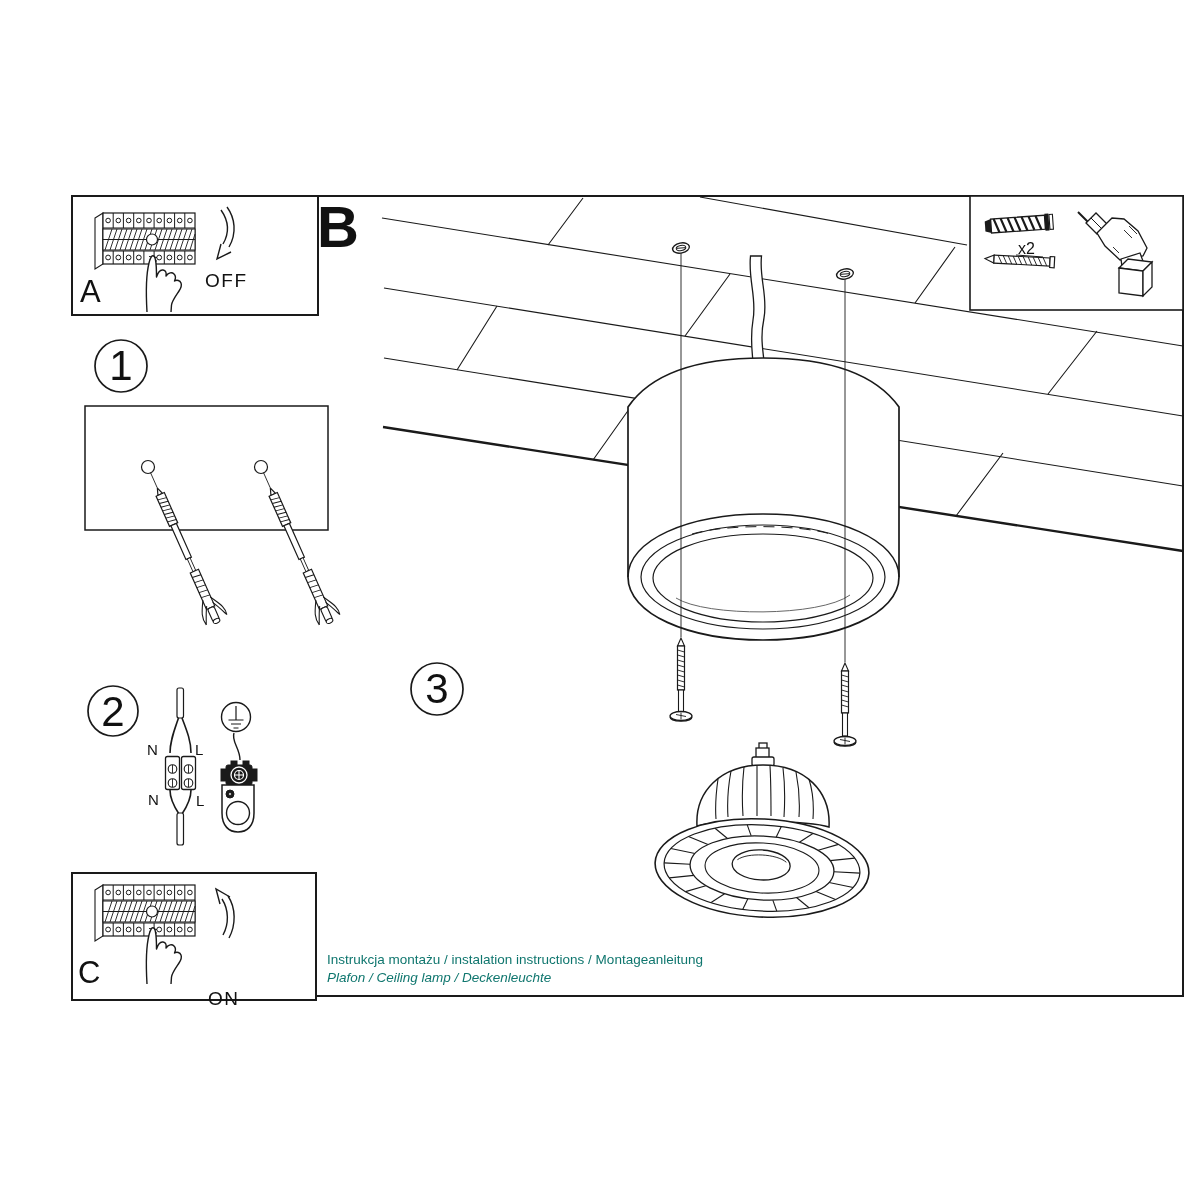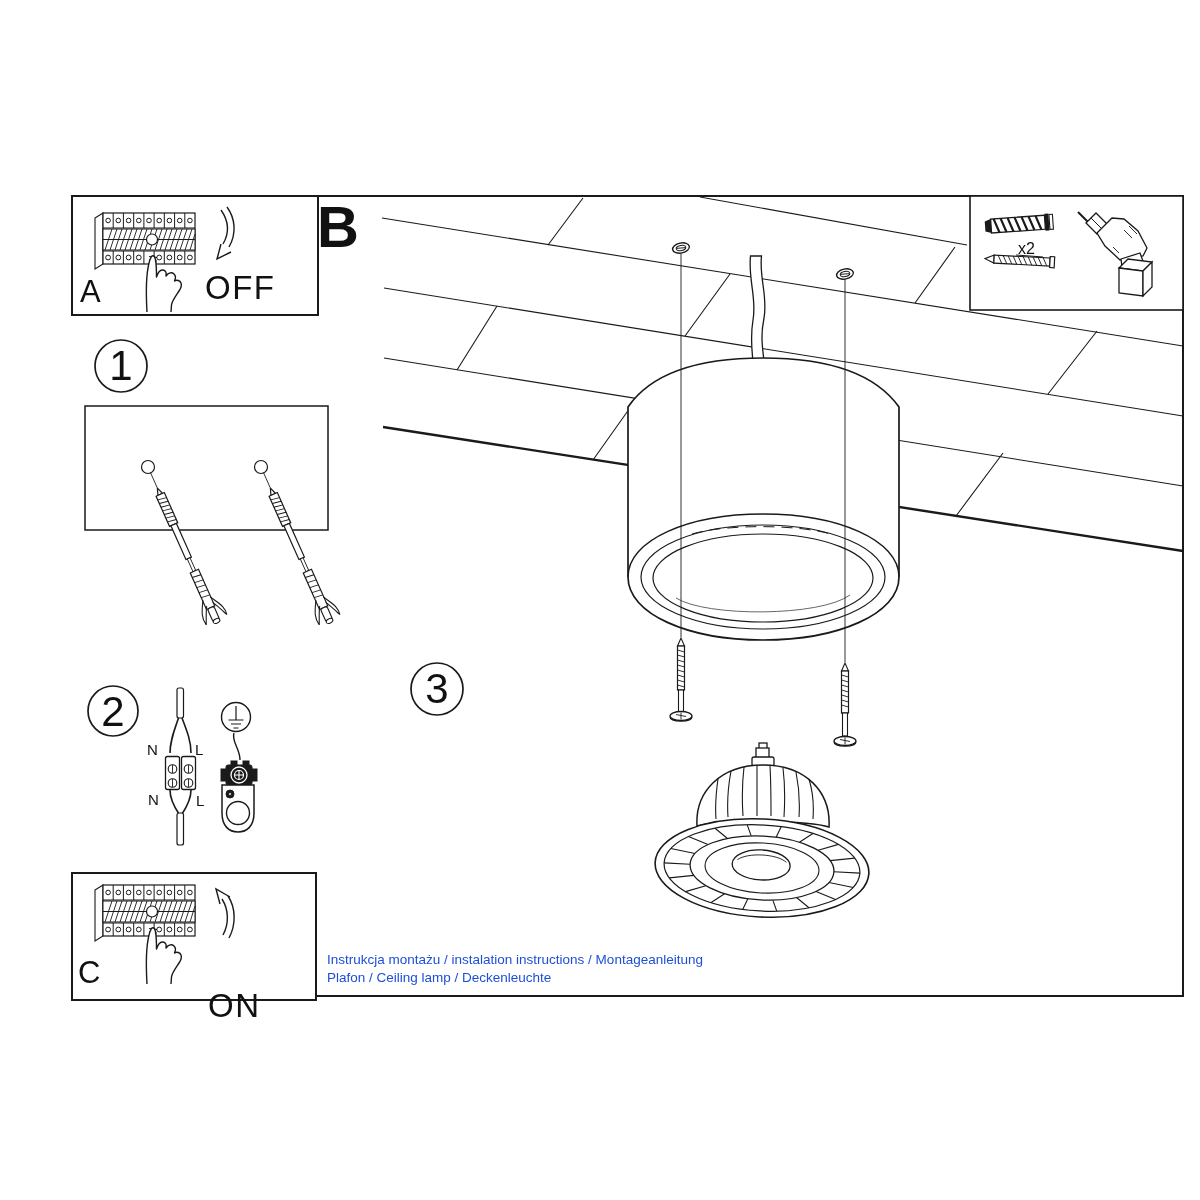--- a/index.html
+++ b/index.html
@@ -2,25 +2,25 @@
 <html><head>
 <meta charset="utf-8">
 <style>
   html,body{margin:0;padding:0;background:#fff;}
   .canvas{position:relative;width:1200px;height:1200px;background:#fff;overflow:hidden;
           font-family:"Liberation Sans", sans-serif;color:#111;}
   .canvas svg{position:absolute;left:0;top:0;}
   .t{position:absolute;white-space:pre;color:#111;line-height:1;}
   .big-b{font-size:58px;font-weight:700;}
   .boxlabel{font-size:31px;}
-  .action{font-size:33px;letter-spacing:1.5px;}
+  .action{font-size:19px;letter-spacing:1.5px;}
   .stepnum{font-size:42px;text-align:center;}
   .wirelabel{font-size:15px;}
   .qty{font-size:16px;}
-  .footer{font-size:13.5px;color:#1d4ed8;}
+  .footer{font-size:13.5px;color:#0f766e;}
 </style>
 </head>
 <body>
 
 <div class="canvas">
 
 <svg width="1200" height="1200" viewBox="0 0 1200 1200">
   <defs>
     <g id="breaker">
       <polygon points="-8,5 0,0 0,51 -8,56" fill="#fff" stroke="#1a1a1a" stroke-width="1.1"></polygon>
@@ -282,15 +282,15 @@
 <span class="t stepnum" style="left:411px;top:668px;width:52px;">3</span>
 
 <span class="t qty" style="left:1018px;top:241px;">x2</span>
 
 <span class="t wirelabel" style="left:147px;top:742px;">N</span>
 <span class="t wirelabel" style="left:195px;top:742px;">L</span>
 <span class="t wirelabel" style="left:148px;top:792px;">N</span>
 <span class="t wirelabel" style="left:196px;top:793px;">L</span>
 
 <span class="t footer" style="left:327px;top:953px;">Instrukcja montażu / instalation instructions / Montageanleitung</span>
-<span class="t footer" style="left:327px;top:971px;">Plafon / Ceiling lamp / Deckenleuchte</span>
+<span class="t footer" style="left:327px;top:971px;font-style:italic;">Plafon / Ceiling lamp / Deckenleuchte</span>
 
 </div>
 
 </body></html>

